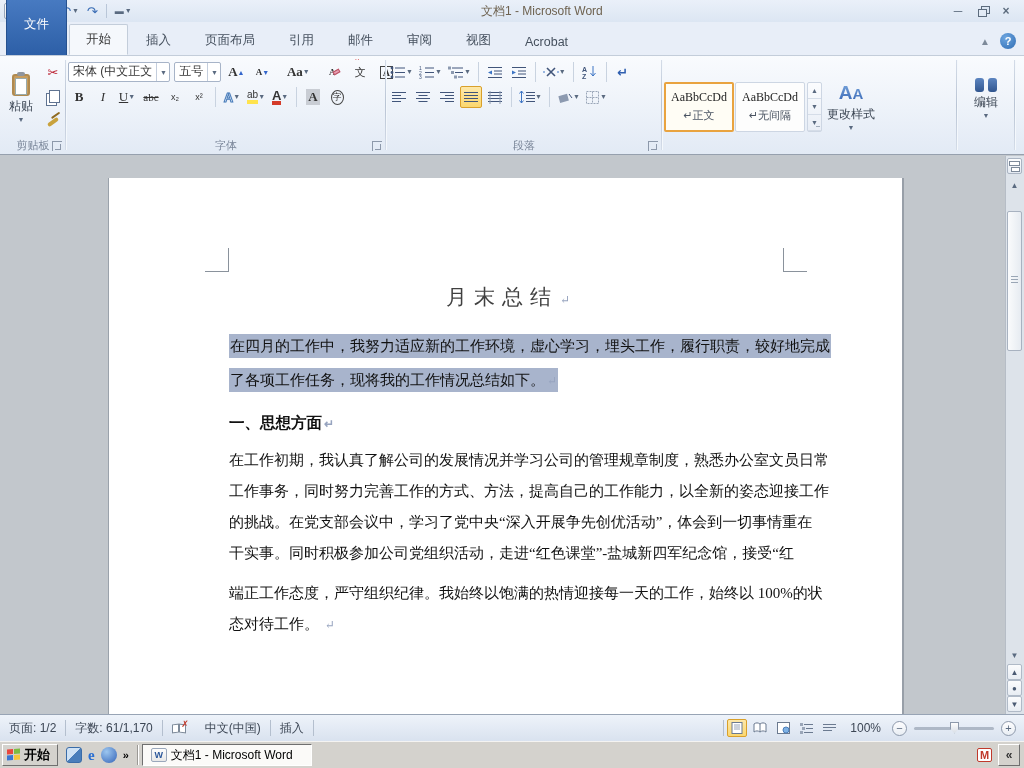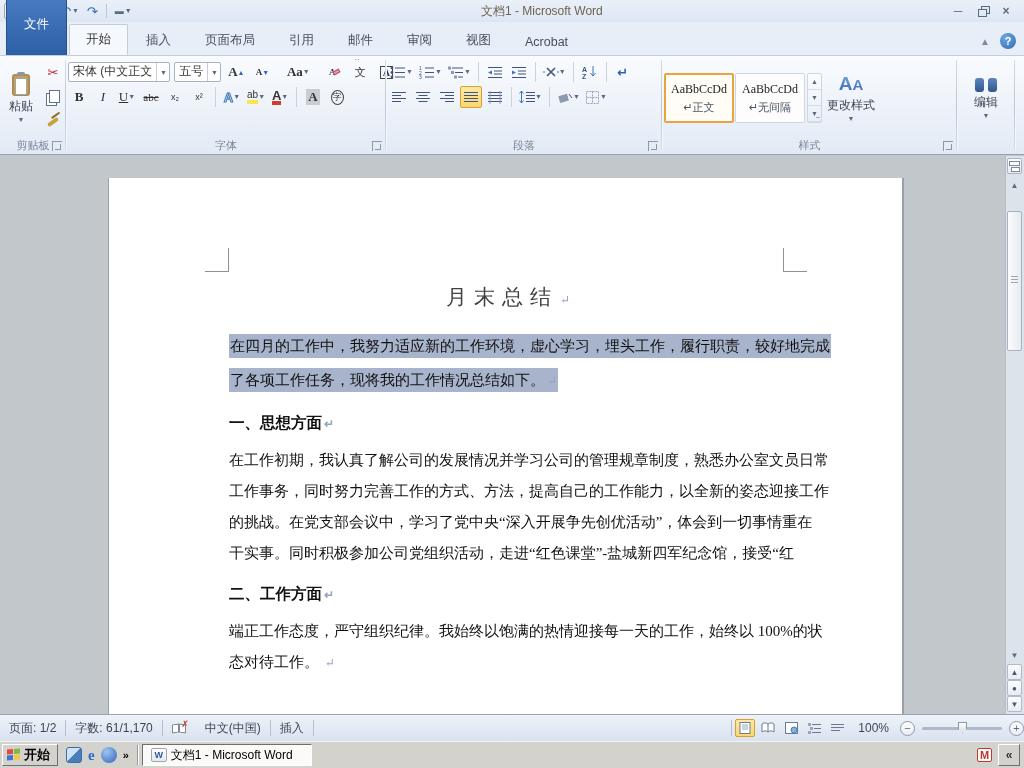--- a/index.html
+++ b/index.html
@@ -124,21 +124,21 @@
     border:1px solid #a8b2c0;border-radius:2px;}
   .sc-thumb:before{content:"";position:absolute;left:3px;right:3px;top:64px;height:1px;background:#9aa6b5;box-shadow:0 3px 0 #9aa6b5,0 6px 0 #9aa6b5;}
   .browse{position:absolute;right:2px;width:15px;height:16px;display:flex;align-items:center;justify-content:center;color:#4a5a72;font-size:8px;
     background:linear-gradient(#fbfcfd,#e8edf3);border:1px solid #b0bac7;border-radius:2px;}
 
   
   .statusbar{position:absolute;left:0;top:714px;width:1024px;height:27px;
     background:linear-gradient(#eef3fa,#d9e2ef);border-top:1px solid #98a4b5;display:flex;align-items:center;font-size:12px;color:#3c4654;}
   .sitem{padding:0 9px;display:flex;align-items:center;gap:4px;}
   .ssep{width:1px;height:16px;background:#b4bfce;}
-  .sright{margin-left:auto;display:flex;align-items:center;gap:3px;}
+  .sright{margin-left:auto;display:flex;align-items:center;gap:3px;padding-right:8px;}
   .viewbtn{width:20px;height:18px;display:flex;align-items:center;justify-content:center;border-radius:2px;}
   .viewbtn.sel{background:linear-gradient(#fde8a9,#fbd76f);border:1px solid #d9a02b;}
   .zoomlabel{padding:0 8px;color:#3c4654;}
   .zbtn{width:15px;height:15px;border-radius:50%;border:1px solid #8d99ab;color:#5a6a80;display:flex;align-items:center;justify-content:center;font-size:11px;background:linear-gradient(#fdfdfe,#e9eef4);}
   .ztrack{width:80px;height:3px;background:#aeb8c6;border-radius:2px;position:relative;margin:0 4px;}
   .zthumb{position:absolute;left:36px;top:-5px;width:9px;height:12px;background:linear-gradient(#fdfdfd,#d8dee6);border:1px solid #8d99ab;
     clip-path:polygon(0 0,100% 0,100% 58%,50% 100%,0 58%);}
   .bookx{position:relative;width:15px;height:12px;}
   .bookx .pg{position:absolute;left:0;top:2px;width:7px;height:9px;background:#fff;border:1px solid #7d8a9a;transform:skewY(-8deg);}
   .bookx .pg2{left:7px;transform:skewY(8deg);}
@@ -481,24 +481,20 @@
           <span>▲</span>
           <span>▼</span>
           <span>▼̲</span>
         </div>
         <div class="bigbtn" style="width:56px;">
           <span class="aa-icon">A<span style="font-size:15px;">A</span></span>
           <span>更改样式</span>
           <span class="dd">▼</span>
         </div>
       </div>
-      <div class="rlabel">
-          <span>样式</span>
-        <span class="launcher"></span>
-        </div>
     </div>
 
     <div class="rgroup" style="width:58px;">
       <div class="rbody" style="justify-content:center;">
         <div class="bigbtn">
           <span class="binoc"></span>
           <span>编辑</span>
           <span class="dd">▼</span>
         </div>
       </div>
@@ -518,21 +514,20 @@
         </div>
         <div class="heading pend">一、思想方面</div>
         <div class="para parawrap">
           <div>
               <div class="dline">在工作初期，我认真了解公司的发展情况并学习公司的管理规章制度，熟悉办公室文员日常</div>
               <div class="dline">工作事务，同时努力完善工作的方式、方法，提高自己的工作能力，以全新的姿态迎接工作</div>
               <div class="dline">的挑战。在党支部会议中，学习了党中央“深入开展争先创优活动”，体会到一切事情重在</div>
               <div class="dline">干实事。同时积极参加公司党组织活动，走进“红色课堂”-盐城新四军纪念馆，接受“红</div>
             </div>
         </div>
-        <div class="heading pend">二、工作方面</div>
         <div class="para parawrap">
           <div>
               <div class="dline">端正工作态度，严守组织纪律。我始终以饱满的热情迎接每一天的工作，始终以 100%的状</div>
             </div>
           <div class="dline pend">态对待工作。 </div>
         </div>
       </div>
     </div>
 
     <div class="vscroll">

